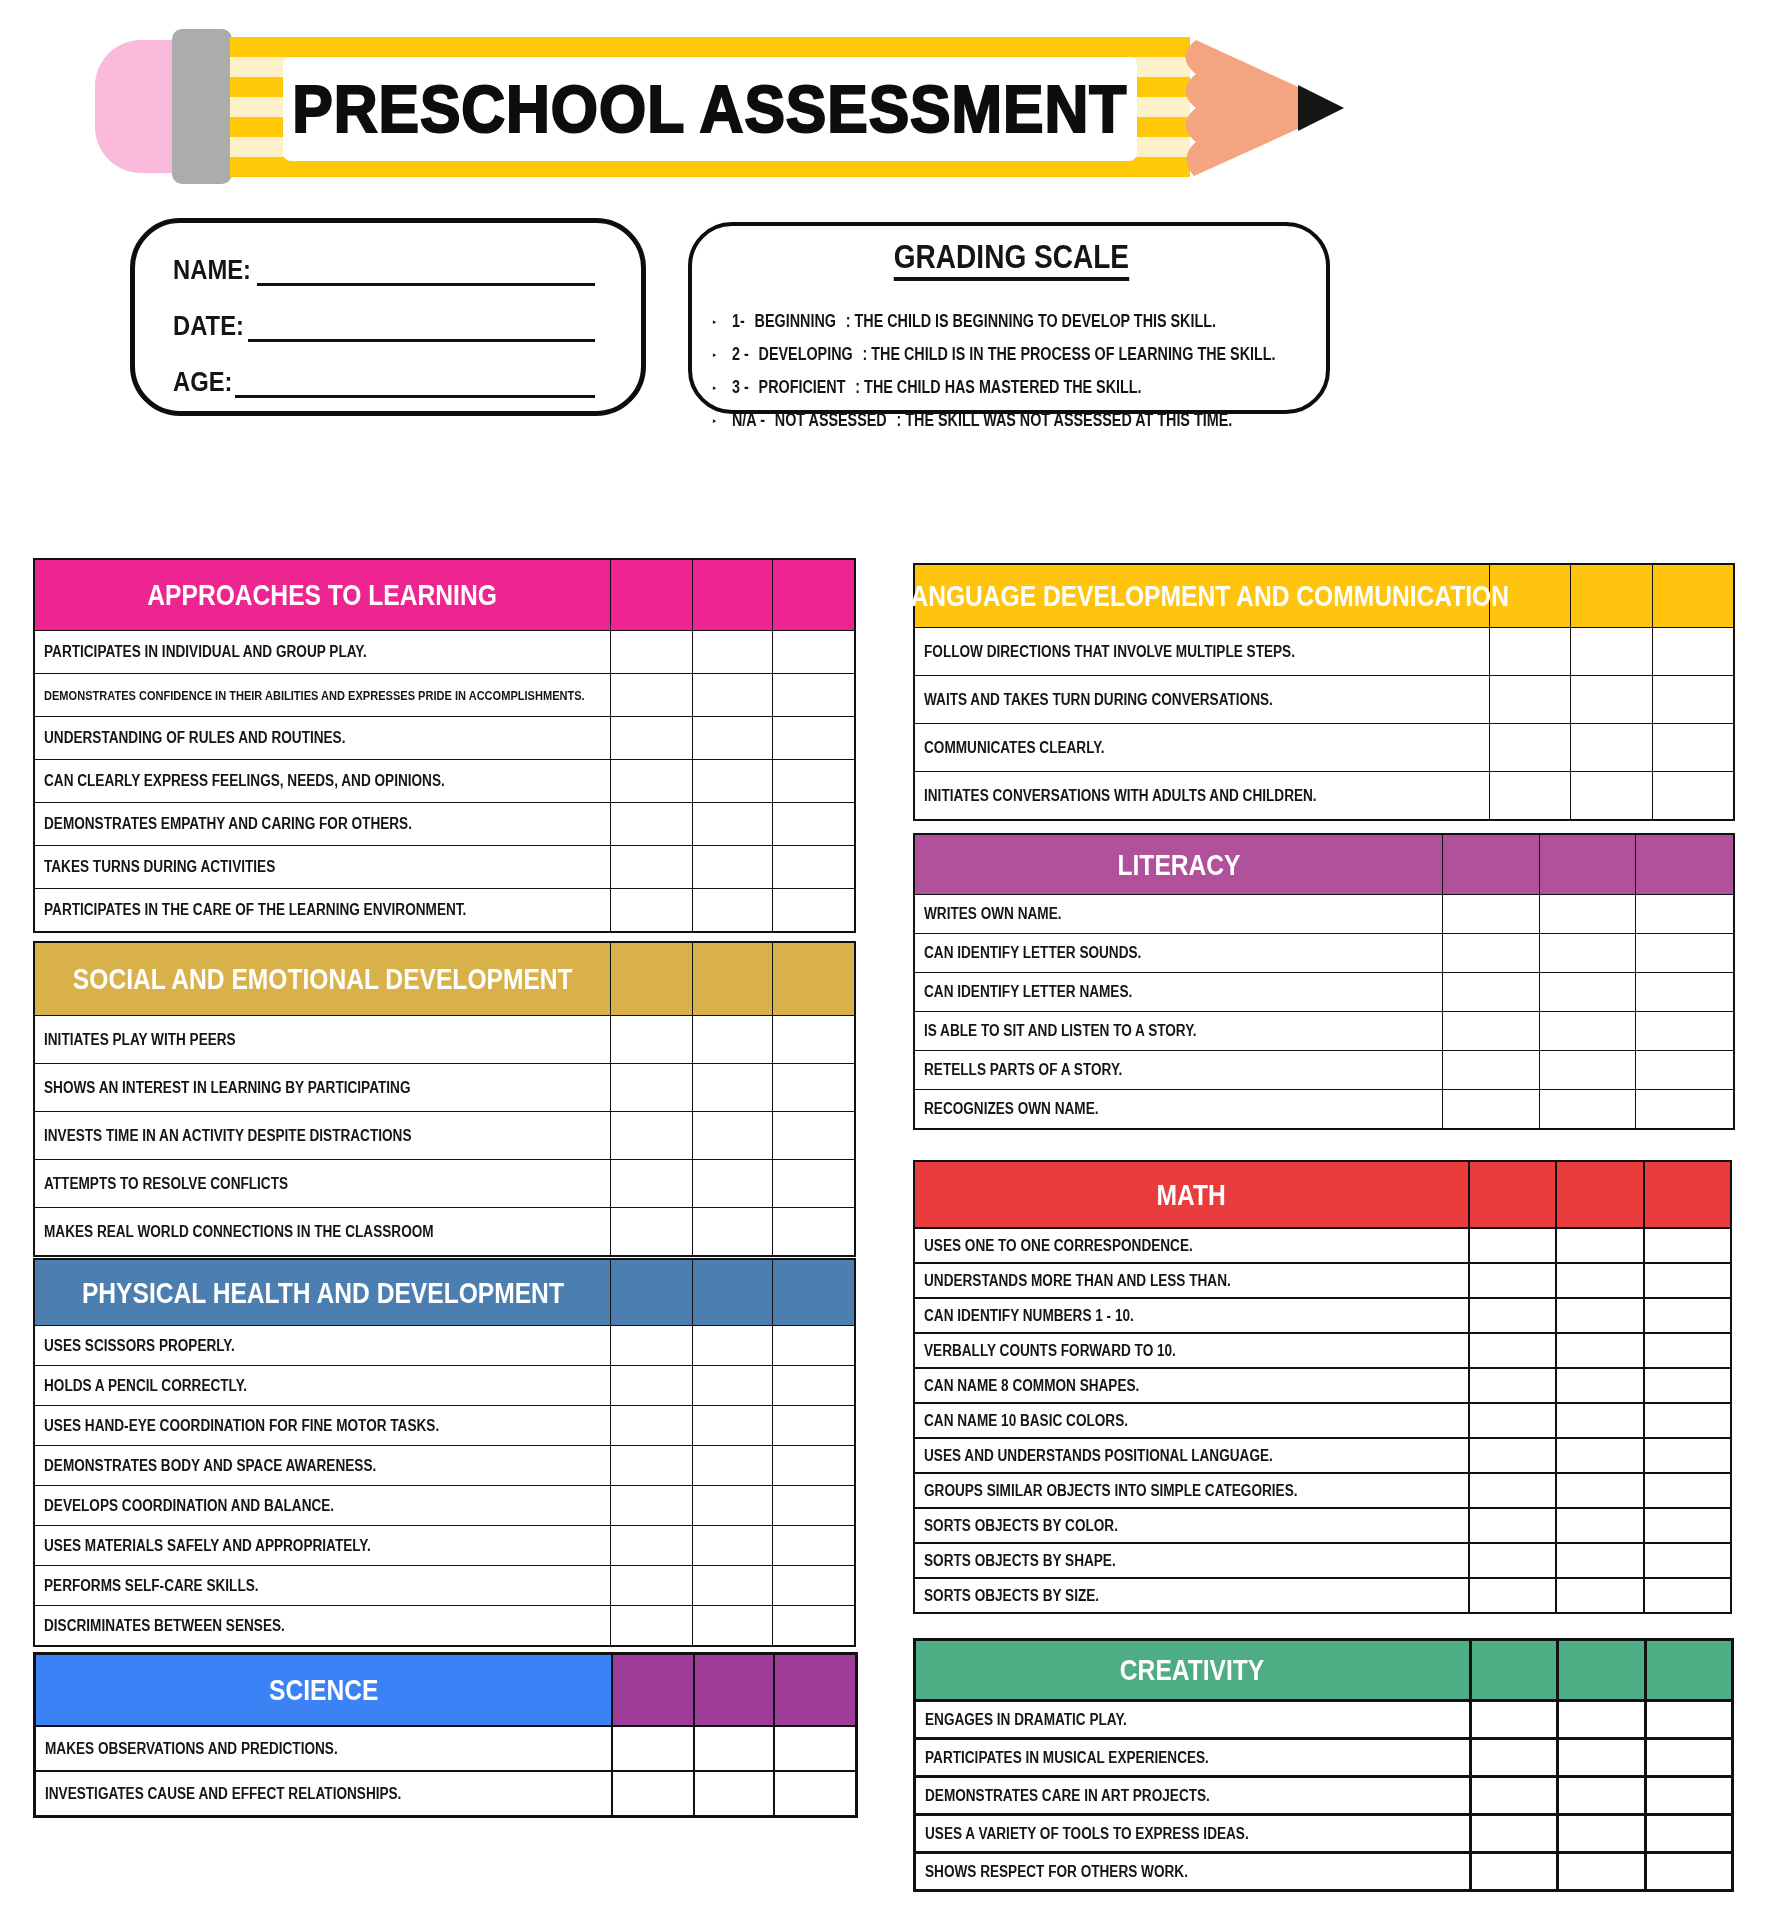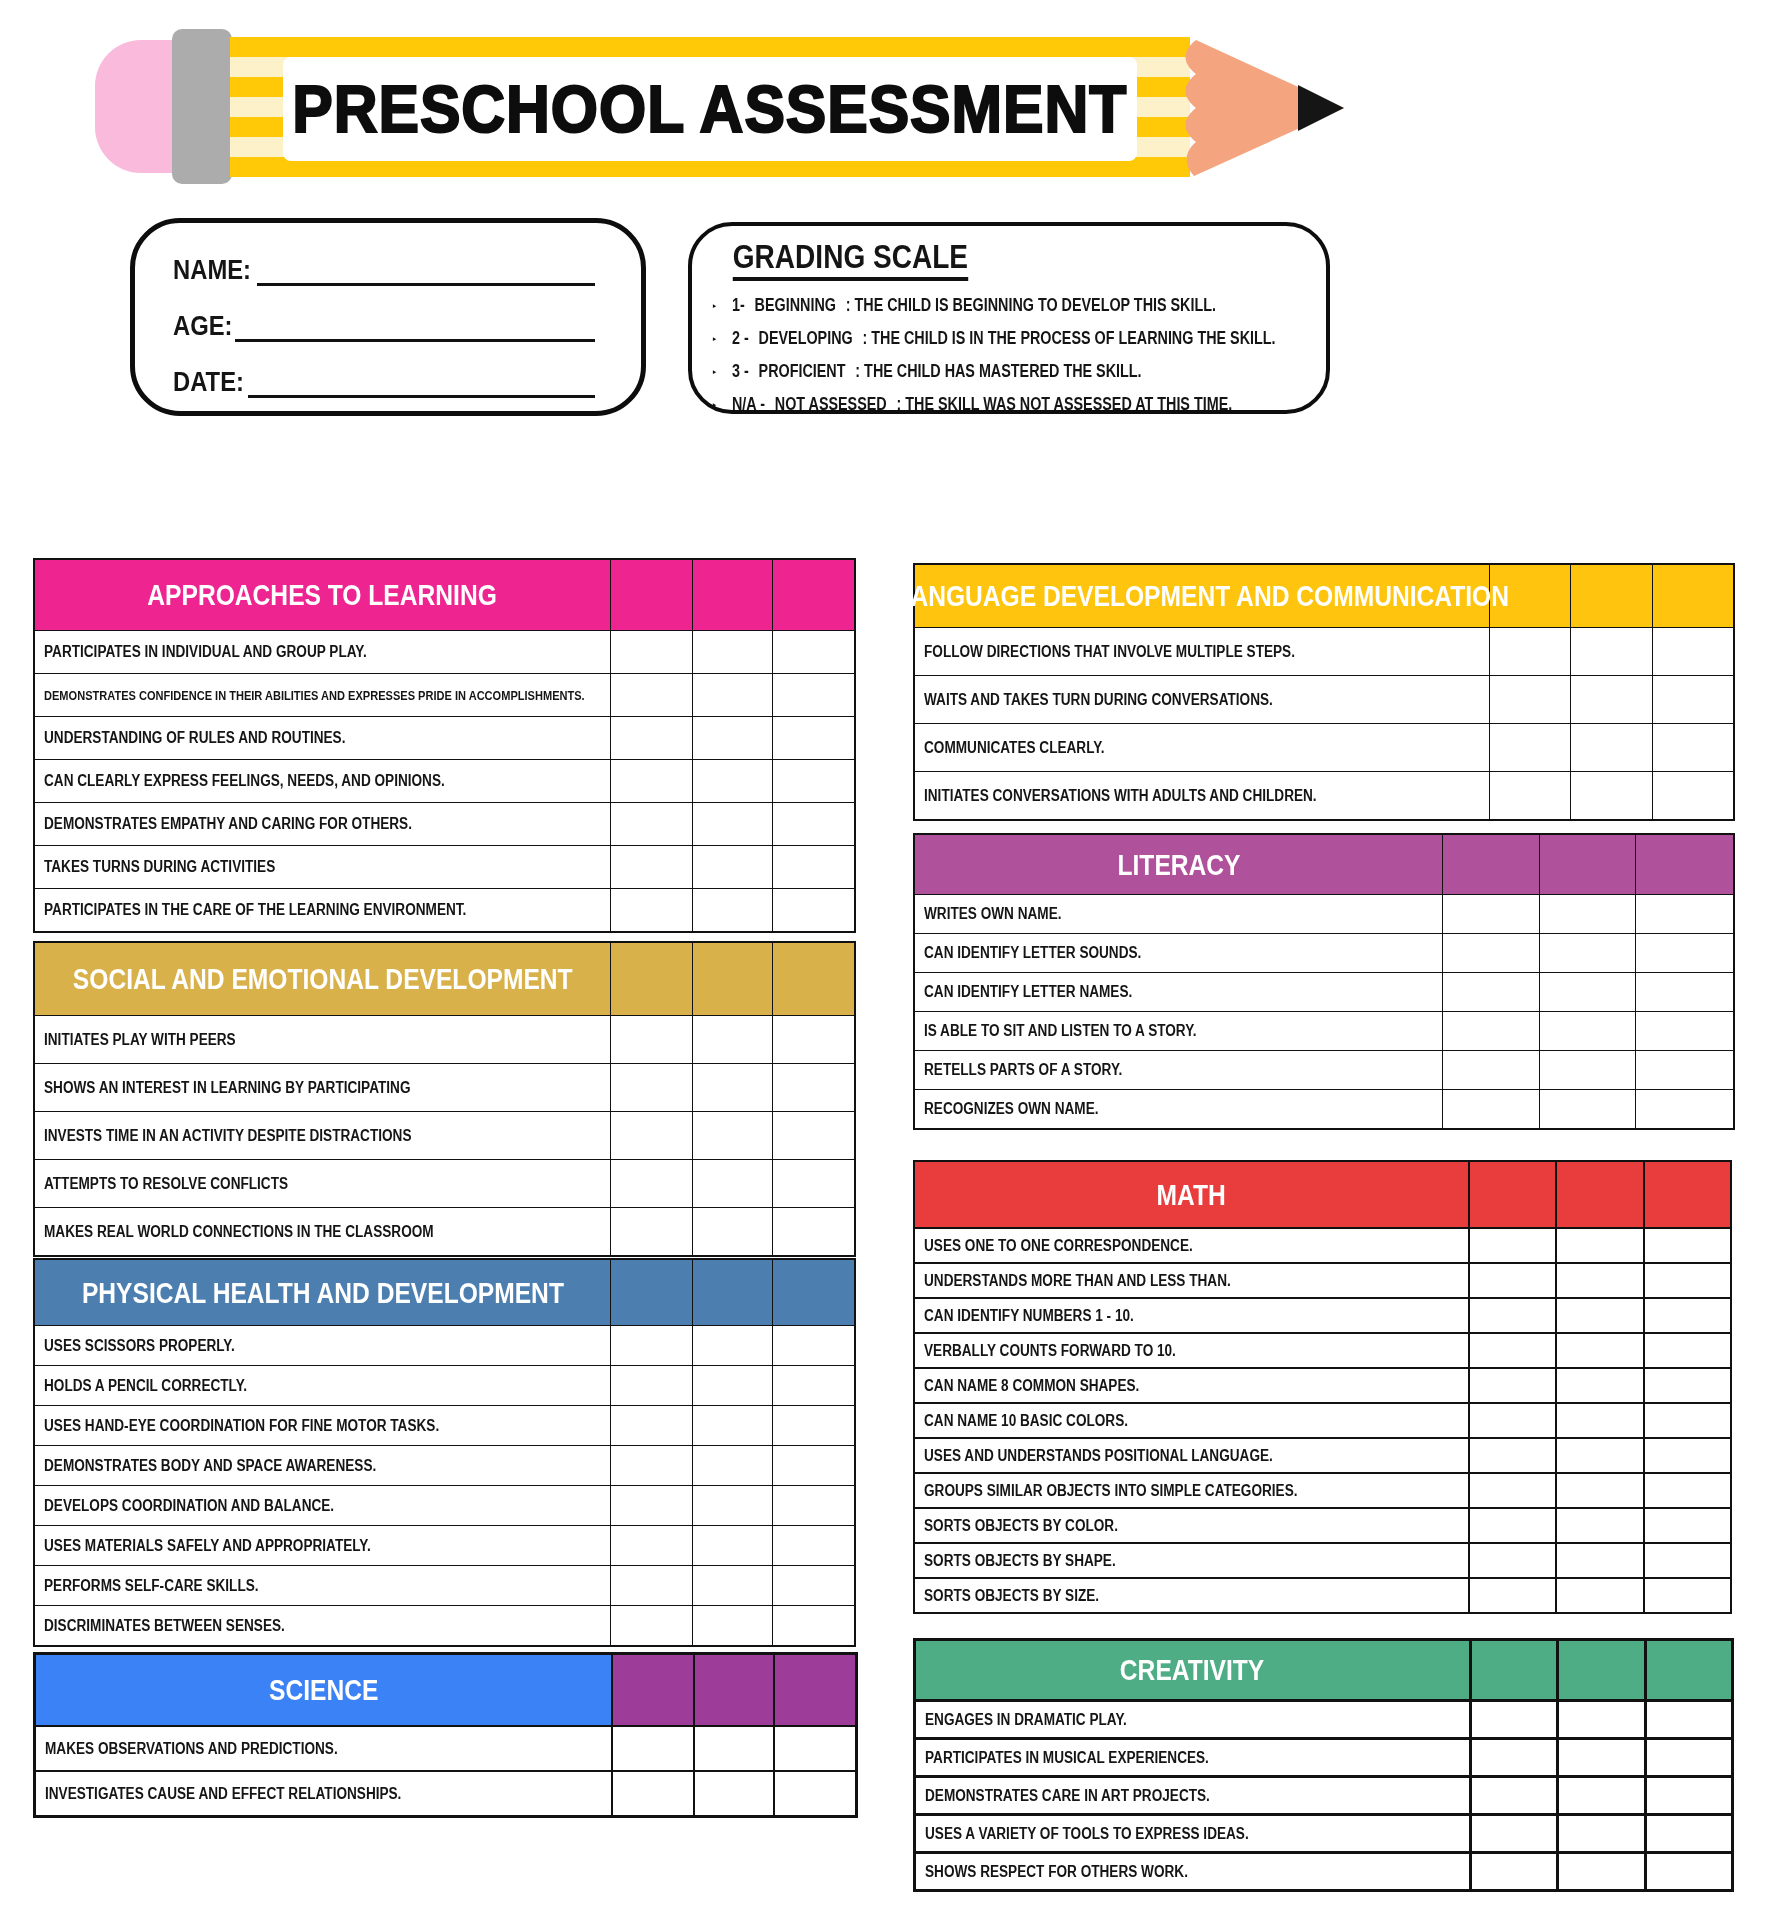--- a/index.html
+++ b/index.html
@@ -23,21 +23,21 @@
   .name-box{position:absolute;left:130px;top:218px;width:516px;height:198px;box-sizing:border-box;
     border:5px solid #0d0d0d;border-radius:50px;padding:26px 46px 13px 38px;
     display:flex;flex-direction:column;justify-content:space-between;}
   .nfield{display:flex;align-items:flex-end;}
   .nlabel{font-size:28px;font-weight:bold;white-space:nowrap;transform:scaleX(0.85);transform-origin:left bottom;}
   .nline{flex:1;border-bottom:3px solid #111;height:34px;margin-left:-8px;}
 
   
   .grading-box{position:absolute;left:688px;top:222px;width:642px;height:192px;box-sizing:border-box;
     border:4px solid #0d0d0d;border-radius:44px;padding:12px 16px 8px 20px;}
-  .g-title-wrap{margin-bottom:8px;}
+  .g-title-wrap{text-align:center;margin-bottom:24px;}
   .g-title{display:inline-block;font-size:33px;font-weight:bold;border-bottom:4px solid #111;
     padding-bottom:1px;white-space:nowrap;transform:scaleX(0.85);}
   .g-item{display:flex;align-items:center;height:33px;}
   .g-bullet{font-size:13px;width:20px;flex:0 0 20px;text-align:left;}
   .g-line{display:inline-flex;gap:12px;font-size:17.5px;font-weight:bold;white-space:nowrap;
     transform:scaleX(0.82);transform-origin:left center;}
 
   
   .atable{position:absolute;display:grid;background:#fff;}
   .cell{box-sizing:border-box;border-left:var(--bw) solid #111;border-top:var(--bw) solid #111;}
@@ -65,25 +65,25 @@
     <div class="pencil-title">PRESCHOOL ASSESSMENT</div>
   </div>
 </div>
 
 <div class="name-box">
   <div class="nfield">
     <span class="nlabel">NAME:</span>
     <span class="nline"></span>
   </div>
   <div class="nfield">
+    <span class="nlabel">DATE:</span>
+    <span class="nline"></span>
+  </div>
+  <div class="nfield">
     <span class="nlabel">AGE:</span>
-    <span class="nline"></span>
-  </div>
-  <div class="nfield">
-    <span class="nlabel">DATE:</span>
     <span class="nline"></span>
   </div>
 </div>
 
 <div class="grading-box">
   <div class="g-title-wrap">
     <span class="g-title">GRADING SCALE</span>
   </div>
   <div id="grading-items">
       <div class="g-item">

